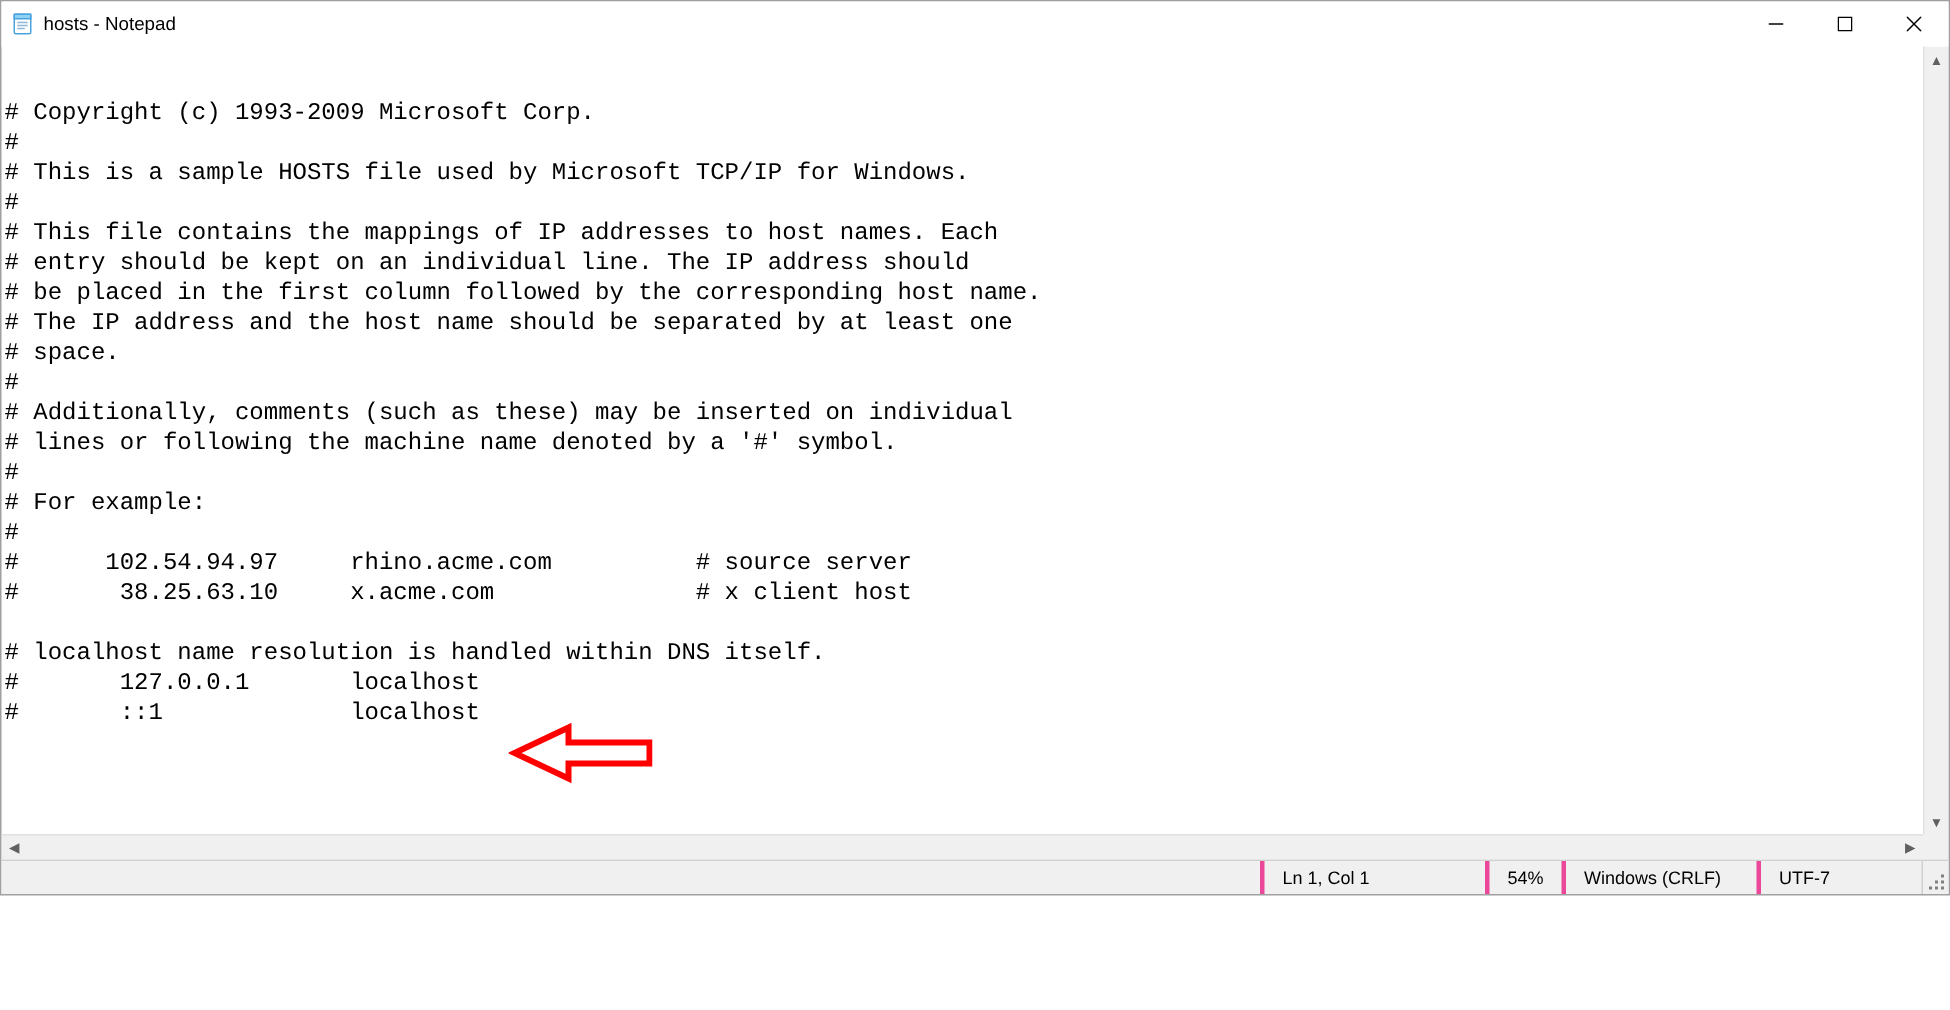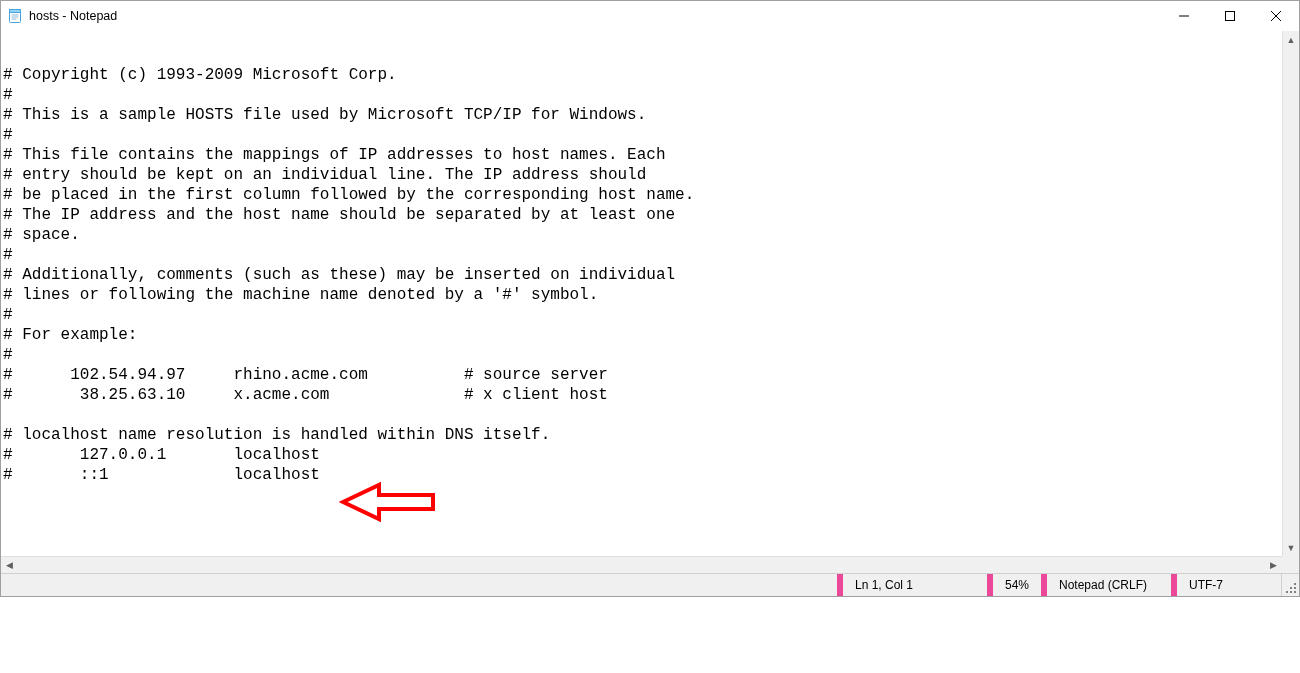--- a/index.html
+++ b/index.html
@@ -133,21 +133,21 @@
     border-top: 1px solid #d0d0d0;
     display: flex;
     align-items: stretch;
     font-size: 12px;
     color: #000;
   }
   .status-spacer { flex: 1; }
   .status-cell {
     display: flex; align-items: center;
     padding: 0 12px;
-    border-left: 6px solid #ec4899;
+    border-left: 3px solid #ec4899;
     white-space: nowrap;
   }
   .status-cell.pos { min-width: 150px; }
   .status-cell.zoom { min-width: 50px; }
   .status-cell.eol { min-width: 130px; }
   .status-cell.enc { min-width: 110px; }
   .status-grip {
     width: 18px;
     border-left: 1px solid #d0d0d0;
     display: flex; align-items: flex-end; justify-content: flex-end;
@@ -231,21 +231,21 @@
       <div class="track"></div>
       <div class="arrow-right">▶</div>
     </div>
     <div class="scroll-corner"></div>
   </div>
 
   <div class="statusbar">
     <div class="status-spacer"></div>
     <div class="status-cell pos">Ln 1, Col 1</div>
     <div class="status-cell zoom">54%</div>
-    <div class="status-cell eol">Notepad (CRLF)</div>
+    <div class="status-cell eol">Windows (CRLF)</div>
     <div class="status-cell enc">UTF-7</div>
     <div class="status-grip">
       <svg width="12" height="12" viewBox="0 0 12 12">
         <g fill="#808080">
           <rect x="9" y="1" width="2" height="2"></rect>
           <rect x="9" y="5" width="2" height="2"></rect>
           <rect x="5" y="5" width="2" height="2"></rect>
           <rect x="9" y="9" width="2" height="2"></rect>
           <rect x="5" y="9" width="2" height="2"></rect>
           <rect x="1" y="9" width="2" height="2"></rect>

